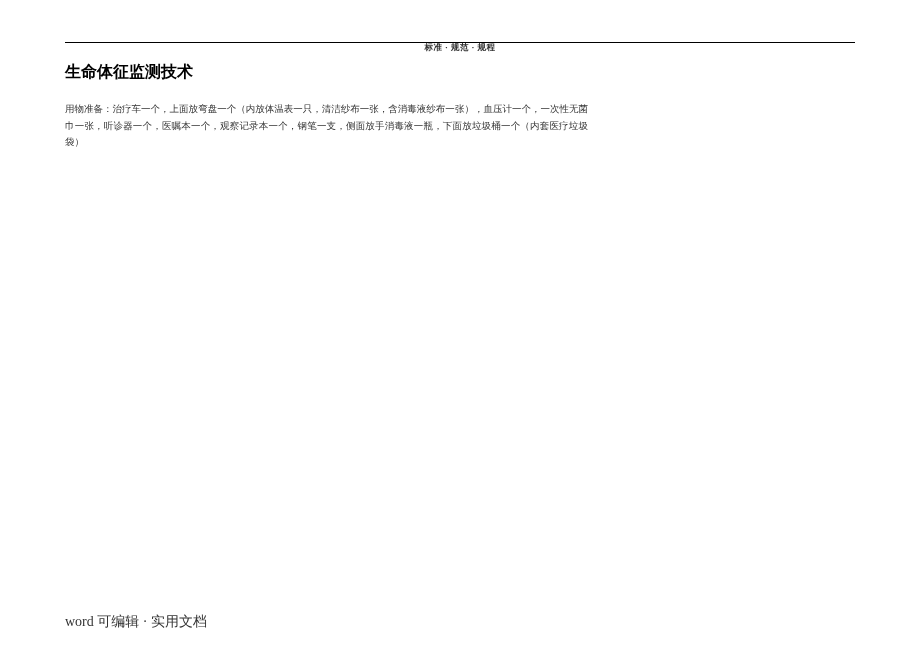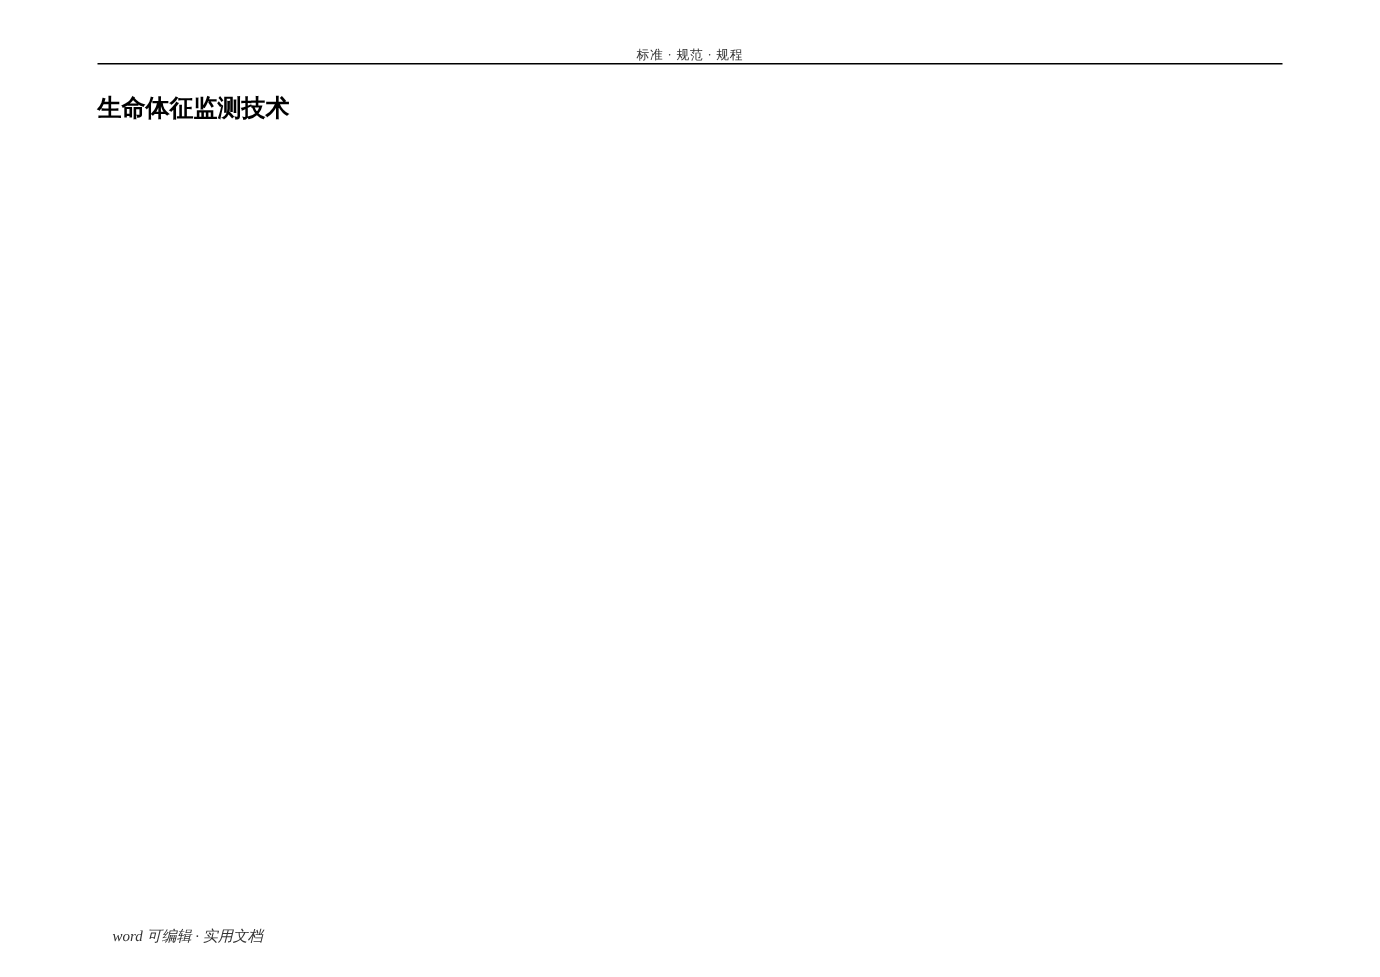--- a/index.html
+++ b/index.html
@@ -9,27 +9,28 @@
     }
     body {
       width: 920px;
       height: 651px;
       background: #ffffff;
       font-family: "SimSun", "宋体", serif;
       position: relative;
     }
     .page-header {
       position: absolute;
-      top: 31px;
+      top: 42px;
       left: 0;
       width: 920px;
       text-align: center;
       font-size: 8.5px;
       color: #333;
       letter-spacing: 0.5px;
+      font-weight: bold;
     }
     .header-rule {
       position: absolute;
       top: 42px;
       left: 65px;
       right: 65px;
       border-top: 1px solid #000;
     }
     .content {
       position: absolute;
@@ -46,34 +47,34 @@
     }
     .body-text {
       font-size: 9.5px;
       color: #333;
       line-height: 1.75;
       text-align: justify;
     }
     .footer {
       position: absolute;
       bottom: 20px;
-      left: 75px;
-      font-size: 10px;
+      left: 65px;
+      font-size: 14px;
       color: #333;
-      font-style: italic;
     }
   </style>
 </head>
 <body>
 
 <div class="page-header">
   <span>标准 · 规范 · 规程</span>
 </div>
 
 <div class="header-rule"></div>
 
 <div class="content">
   <h1 class="title">生命体征监测技术</h1>
+  <p class="body-text">用物准备：治疗车一个，上面放弯盘一个（内放体温表一只，清洁纱布一张，含消毒液纱布一张），血压计一个，一次性无菌巾一张，听诊器一个，医嘱本一个，观察记录本一个，钢笔一支，侧面放手消毒液一瓶，下面放垃圾桶一个（内套医疗垃圾袋）</p>
 </div>
 
 <div class="footer">
   <span>word 可编辑 · 实用文档</span>
 </div>
 
 </body></html>

